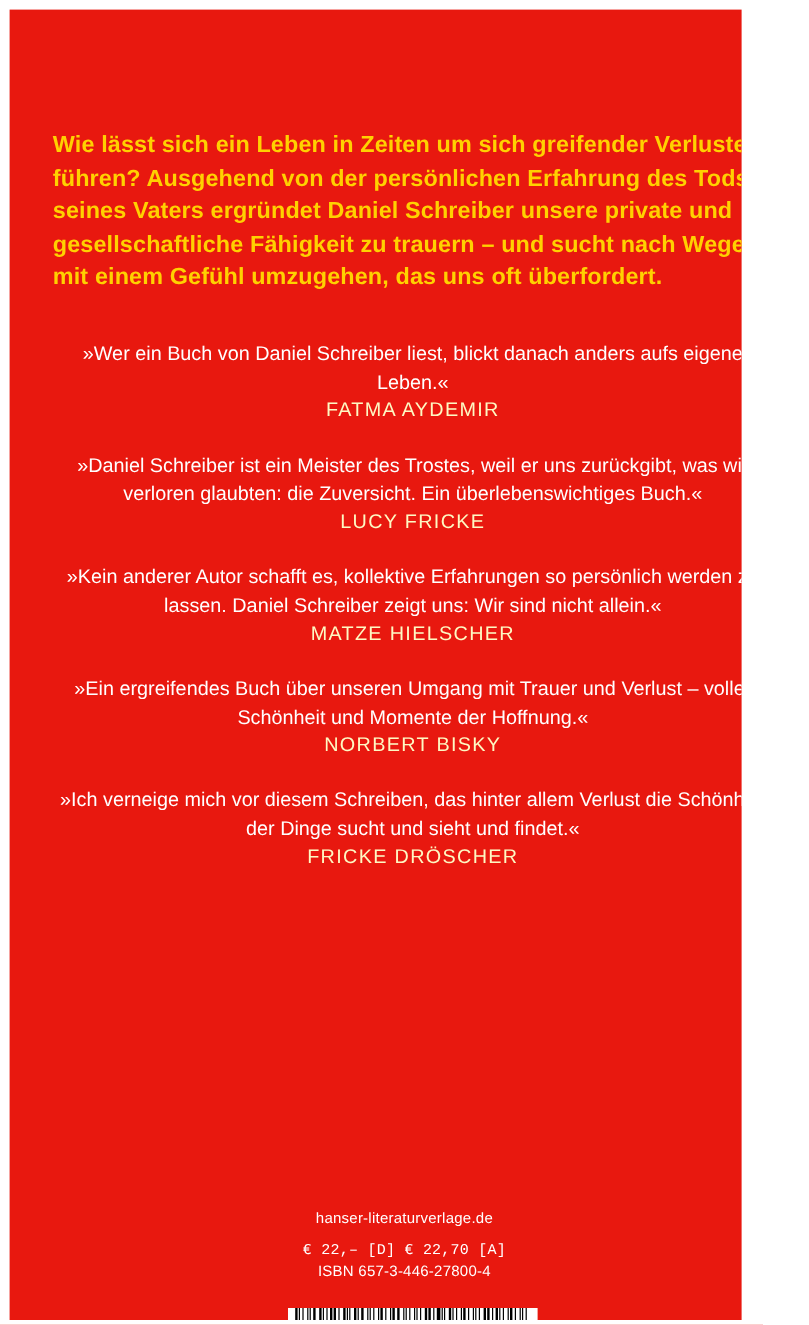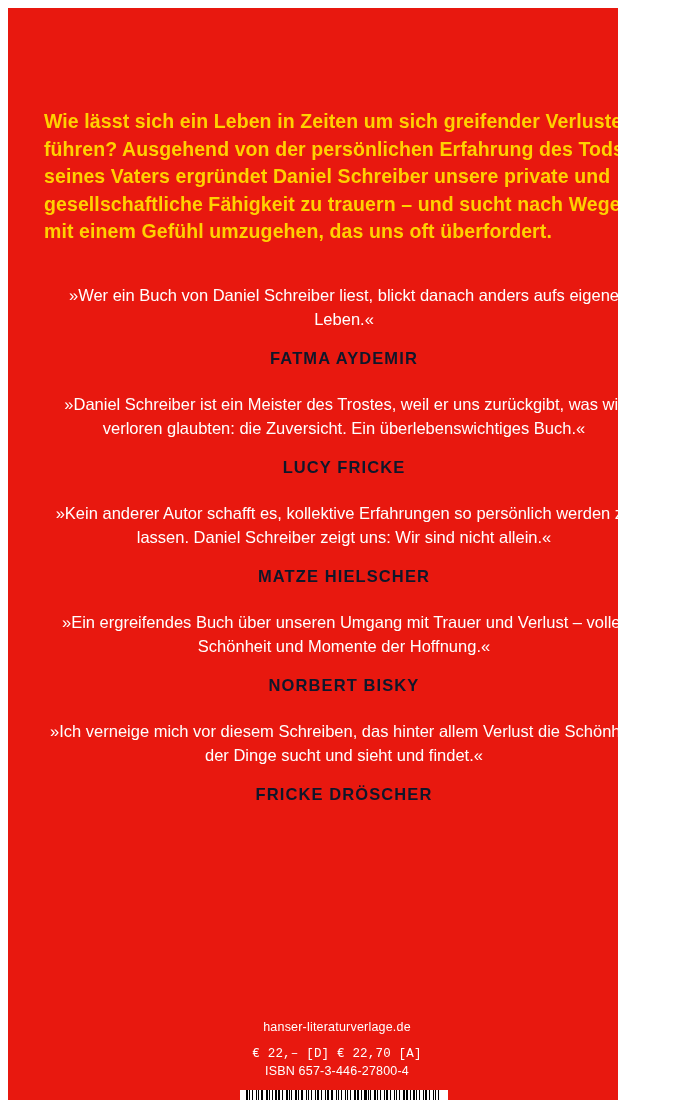--- a/index.html
+++ b/index.html
@@ -46,33 +46,32 @@
     margin-bottom: 25px;
   }
   .quote-text {
     color: #ffffff;
     font-size: 16.5px;
     line-height: 23.5px;
     font-weight: normal;
     padding: 0 6px;
   }
   .quote-author {
-    color: #0f172a;
+    color: #fef9c3;
     font-size: 16.5px;
-    font-weight: bold;
+    font-weight: normal;
     letter-spacing: 1.1px;
-    margin-top: 18px;
+    margin-top: 2px;
   }
   .footer {
     position: absolute;
     left: 0;
     top: 1000px;
     width: 658px;
     text-align: center;
-    margin-top: 12px;
   }
   .publisher {
     color: #ffffff;
     font-size: 12.5px;
     letter-spacing: 0.2px;
   }
   .price {
     color: #ffffff;
     font-size: 12.5px;
     margin-top: 13px;

